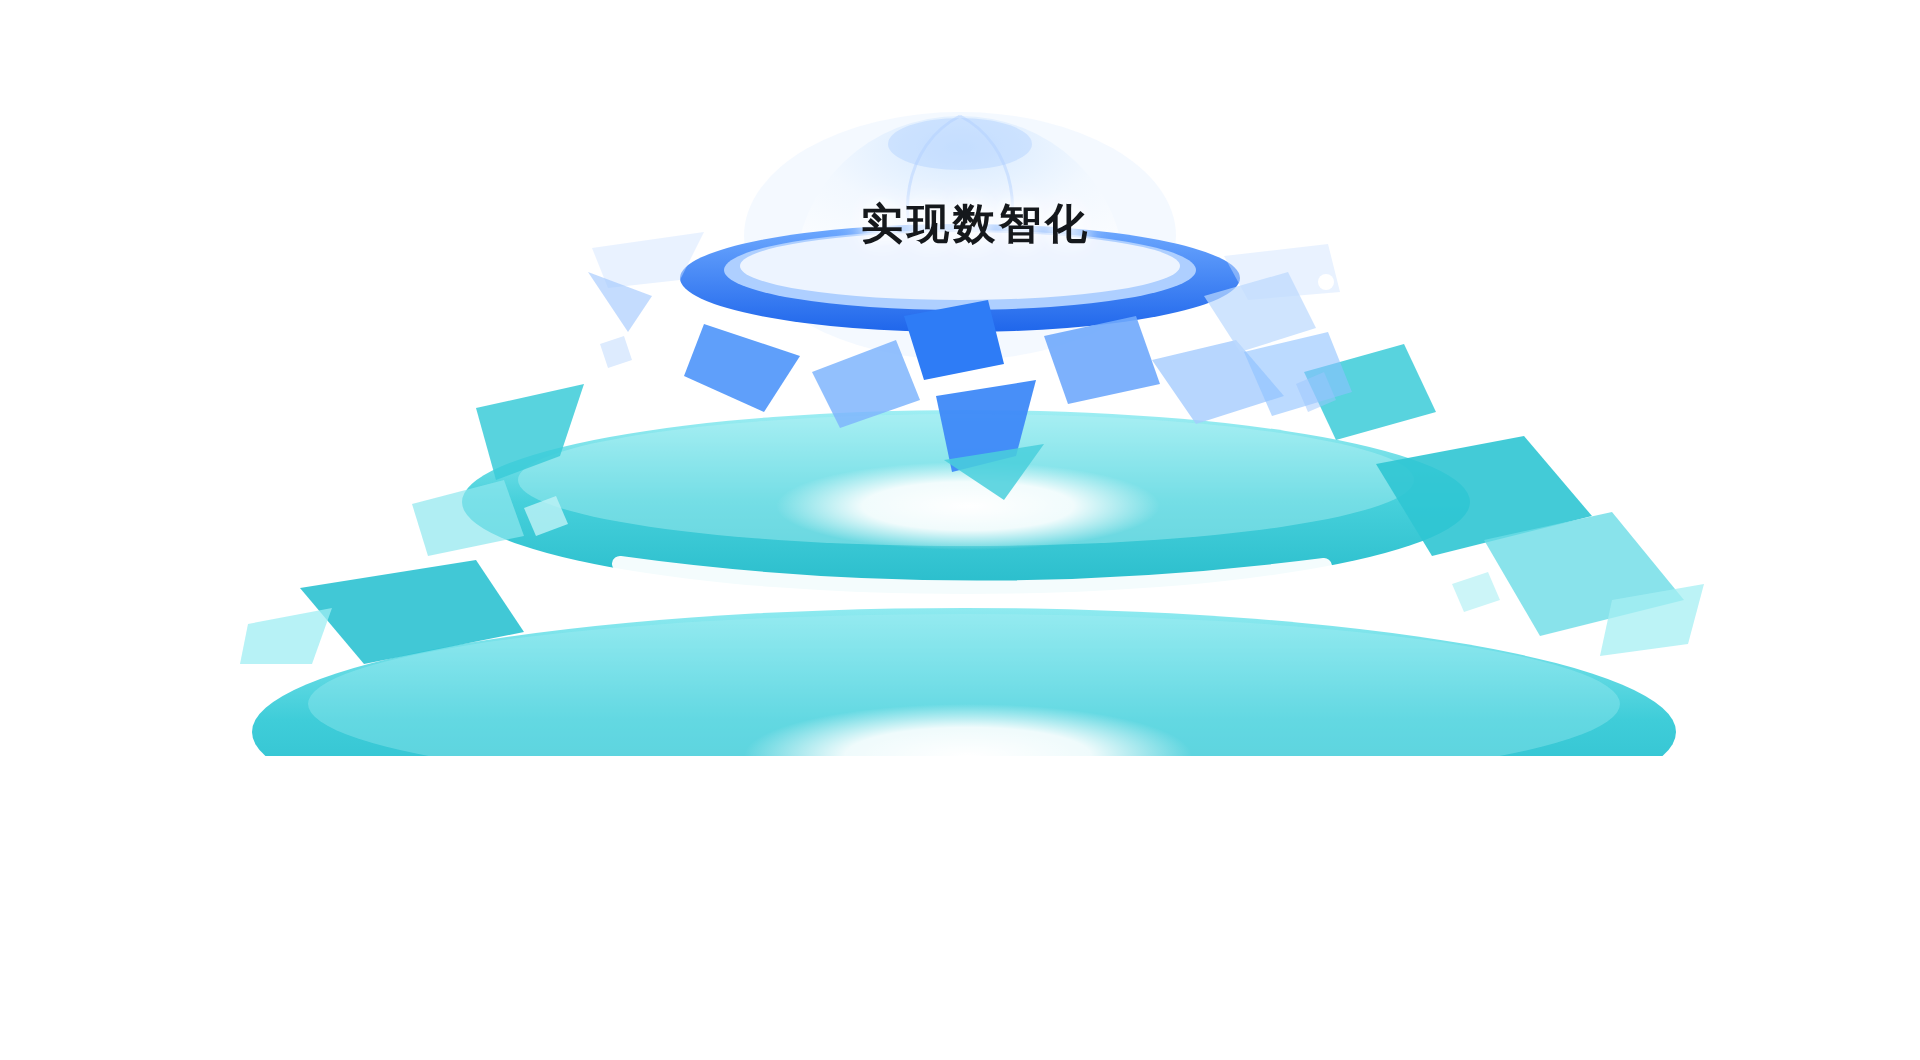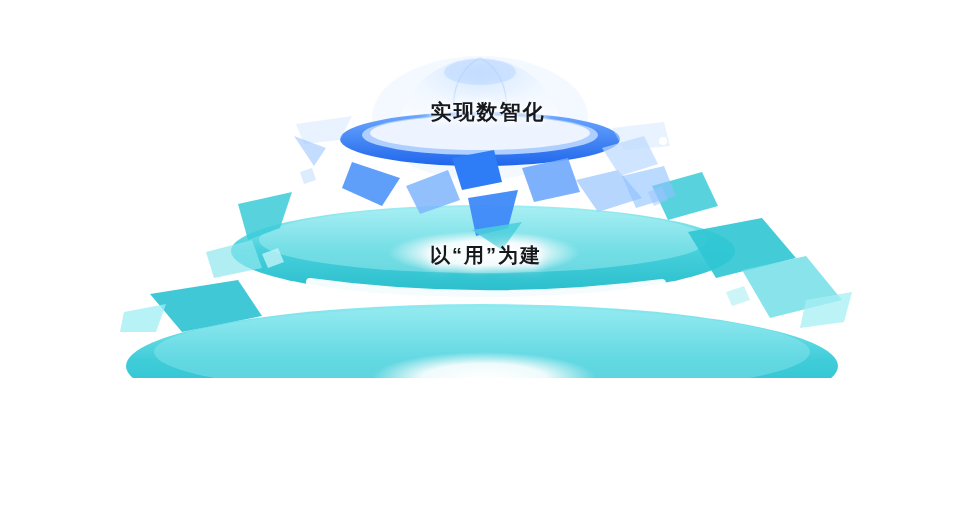--- a/index.html
+++ b/index.html
@@ -129,14 +129,13 @@
       <polygon points="576,180 618,170 642,198 598,212" fill="#A5CCFE" opacity="0.8"></polygon>
       <polygon points="602,148 644,136 658,164 620,176" fill="#BBD8FE" opacity="0.7"></polygon>
       <polygon points="622,176 664,166 676,196 636,208" fill="#8EC1FF" opacity="0.6"></polygon>
       <polygon points="472,230 522,222 502,250" fill="#49CFDC" opacity="0.85"></polygon>
       <polygon points="300,172 312,168 316,180 304,184" fill="#BBD8FE" opacity="0.5"></polygon>
       <polygon points="648,192 662,186 668,200 654,206" fill="#9CC5FE" opacity="0.5"></polygon>
     </g>
   </svg>
 
   <div class="tier-label tier-label--top">实现数智化</div>
-  <div class="tier-label tier-label--middle">以“用”为建</div>
 </div>
 
 </body></html>

